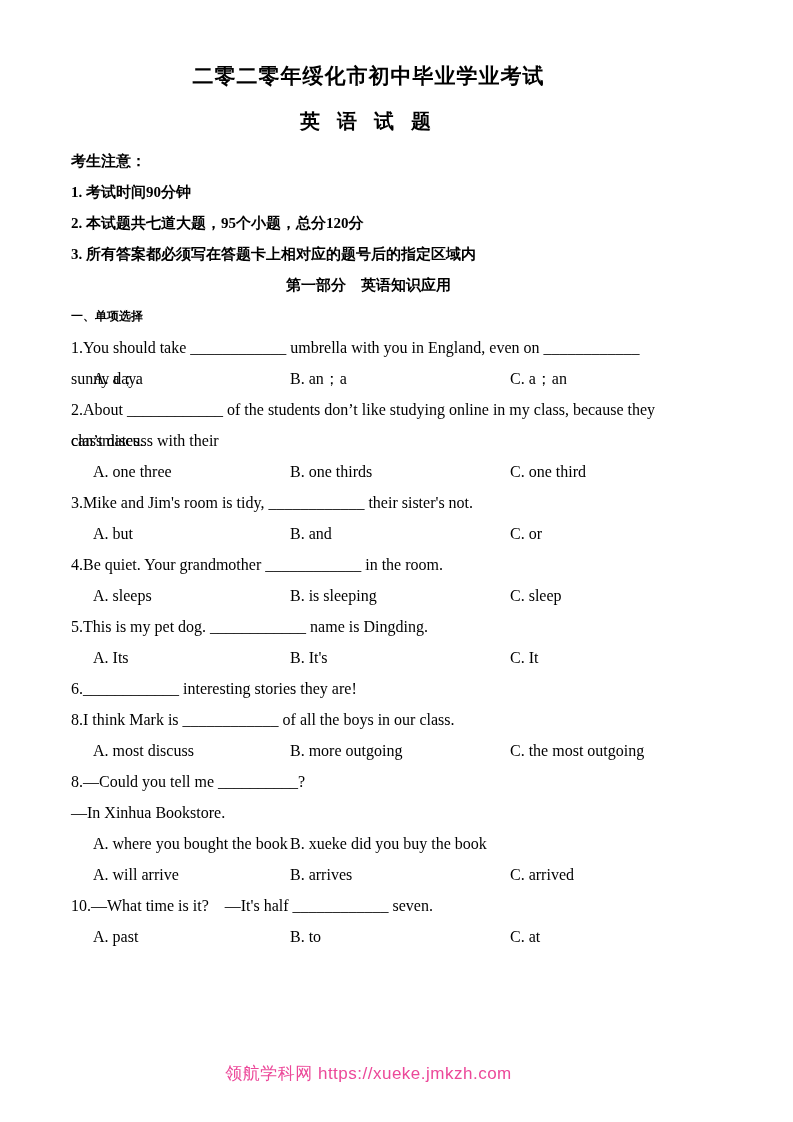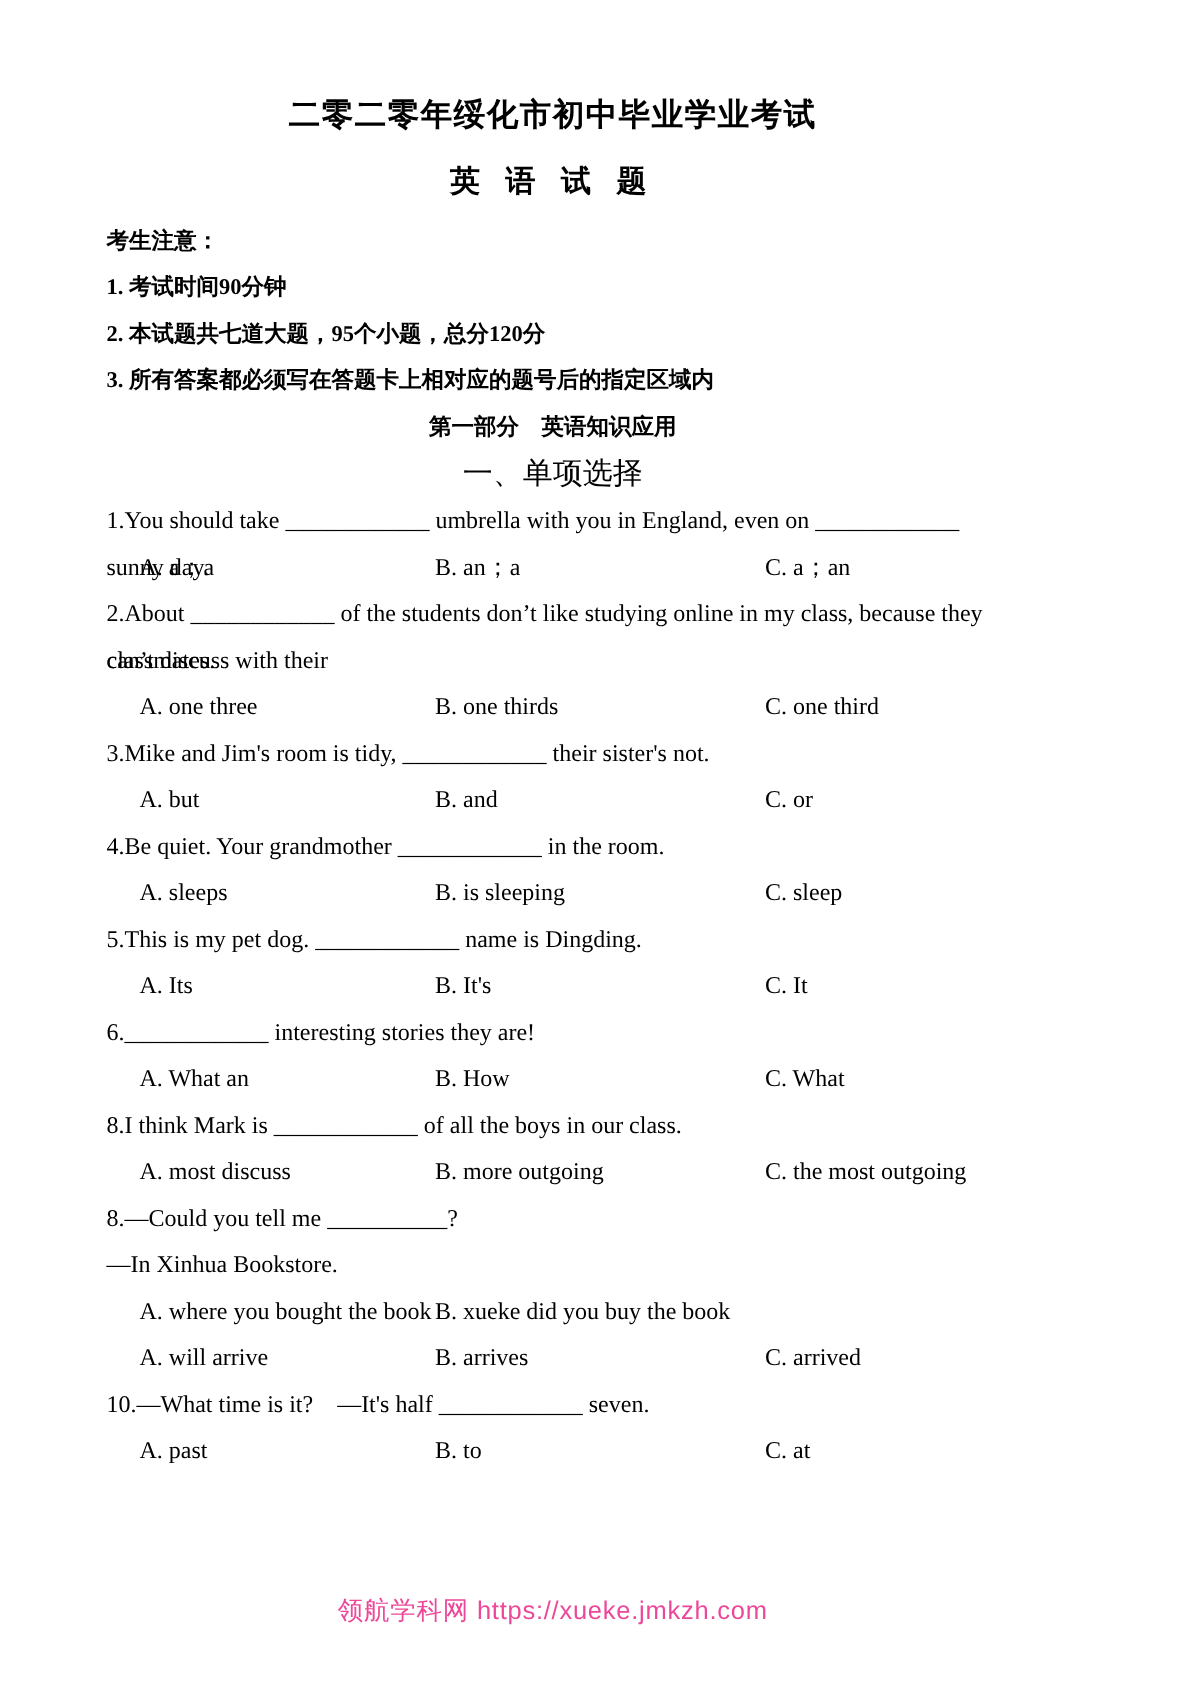--- a/index.html
+++ b/index.html
@@ -30,21 +30,21 @@
   }
   .content { margin: 10px 71px 0 71px; }
   .row {
     height: 31px;
     line-height: 31px;
     font-size: 16px;
     white-space: pre-wrap;
   }
   .cn-bold { font-size: 15px; font-weight: bold; }
   .center { text-align: center; }
-  .section-head { font-size: 20px; font-weight: normal; text-align: center; }
+  .section-head { font-size: 12px; font-weight: bold; }
   .opts { position: relative; }
   .opt { position: absolute; top: 0; white-space: pre; }
   .opt-a { left: 0; margin-left: 22px; }
   .opt-b { left: 219px; }
   .opt-c { left: 439px; }
   .footer {
     position: absolute;
     left: 0; right: 0;
     top: 1062px;
     text-align: center;
@@ -102,25 +102,20 @@
     </div>
 
     <div class="row">5.This is my pet dog. ____________ name is Dingding.</div>
     <div class="row opts">
       <span class="opt opt-a">A. Its</span>
       <span class="opt opt-b">B. It's</span>
       <span class="opt opt-c">C. It</span>
     </div>
 
     <div class="row">6.____________ interesting stories they are!</div>
-    <div class="row opts">
-      <span class="opt opt-a">A. What an</span>
-      <span class="opt opt-b">B. How</span>
-      <span class="opt opt-c">C. What</span>
-    </div>
 
     <div class="row">8.I think Mark is ____________ of all the boys in our class.</div>
     <div class="row opts">
       <span class="opt opt-a">A. most discuss</span>
       <span class="opt opt-b">B. more outgoing</span>
       <span class="opt opt-c">C. the most outgoing</span>
     </div>
 
     <div class="row">8.—Could you tell me __________?</div>
     <div class="row">—In Xinhua Bookstore.</div>

